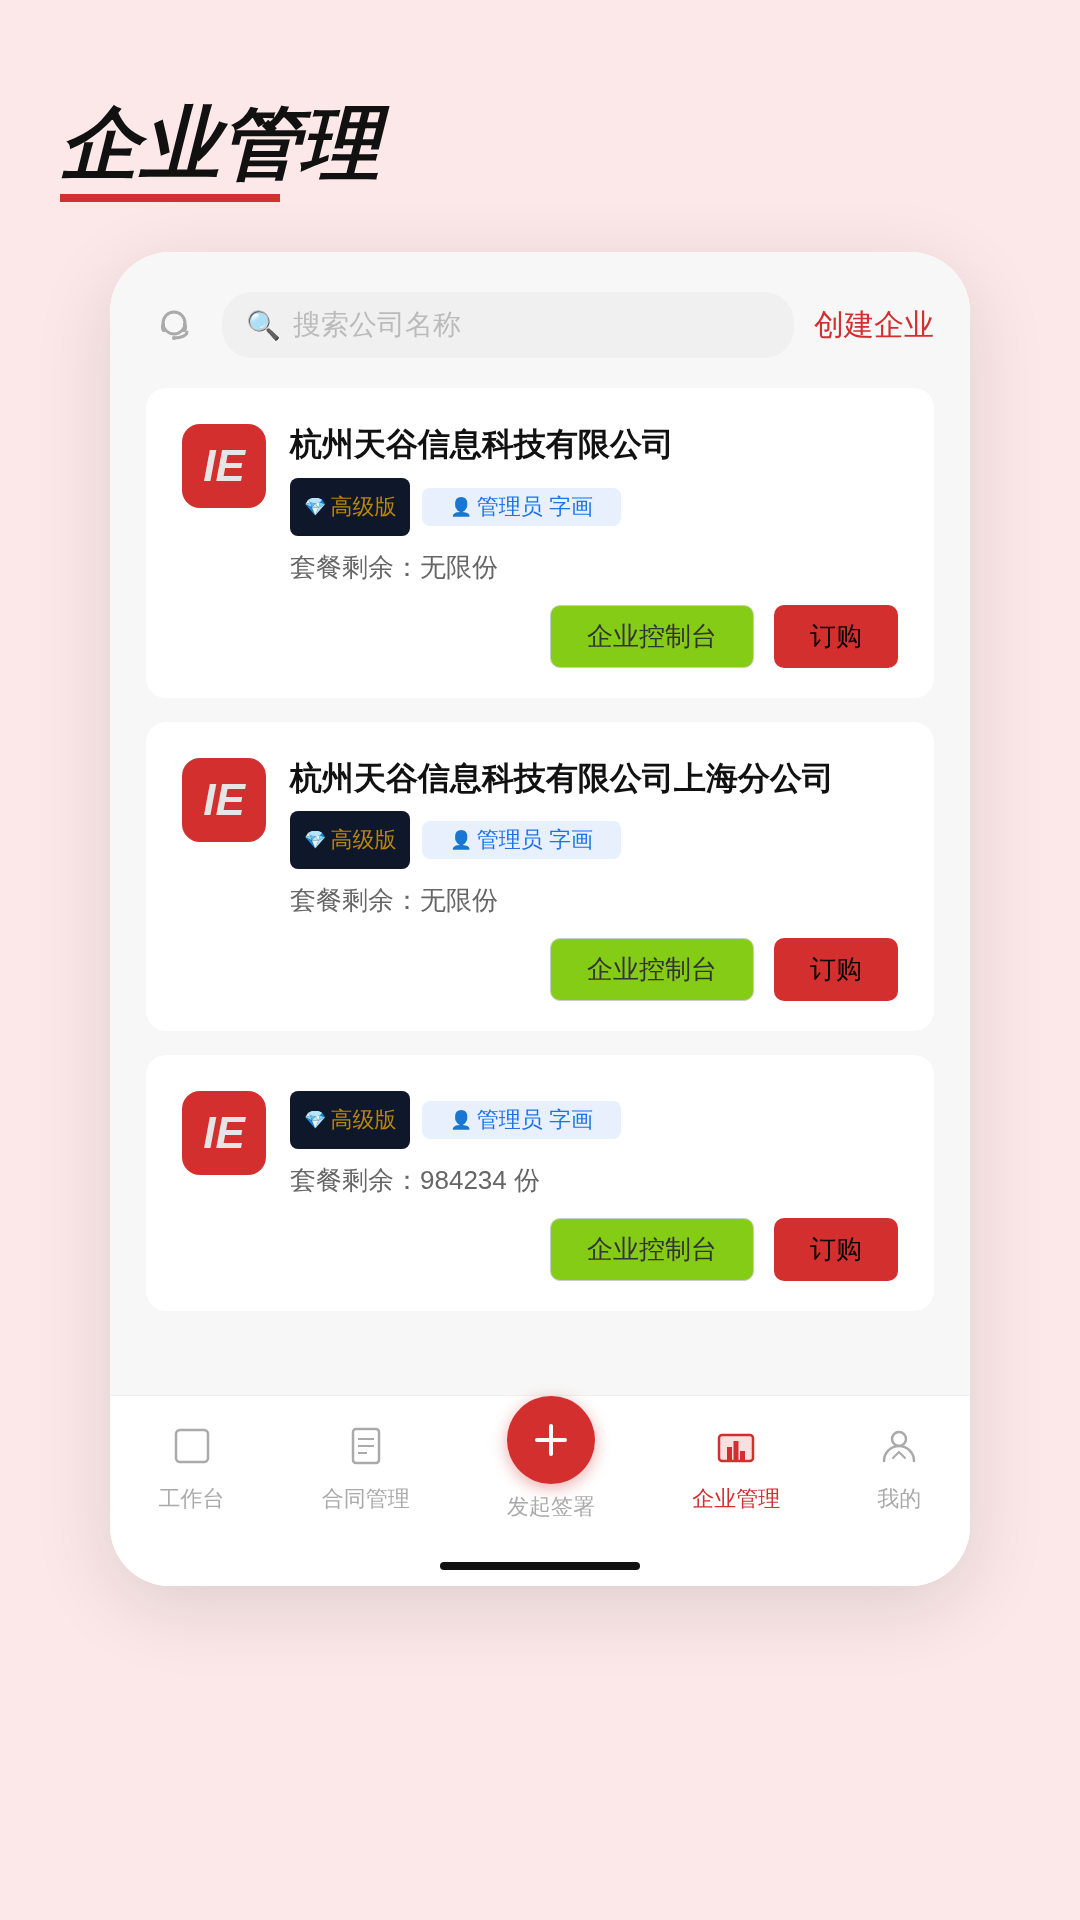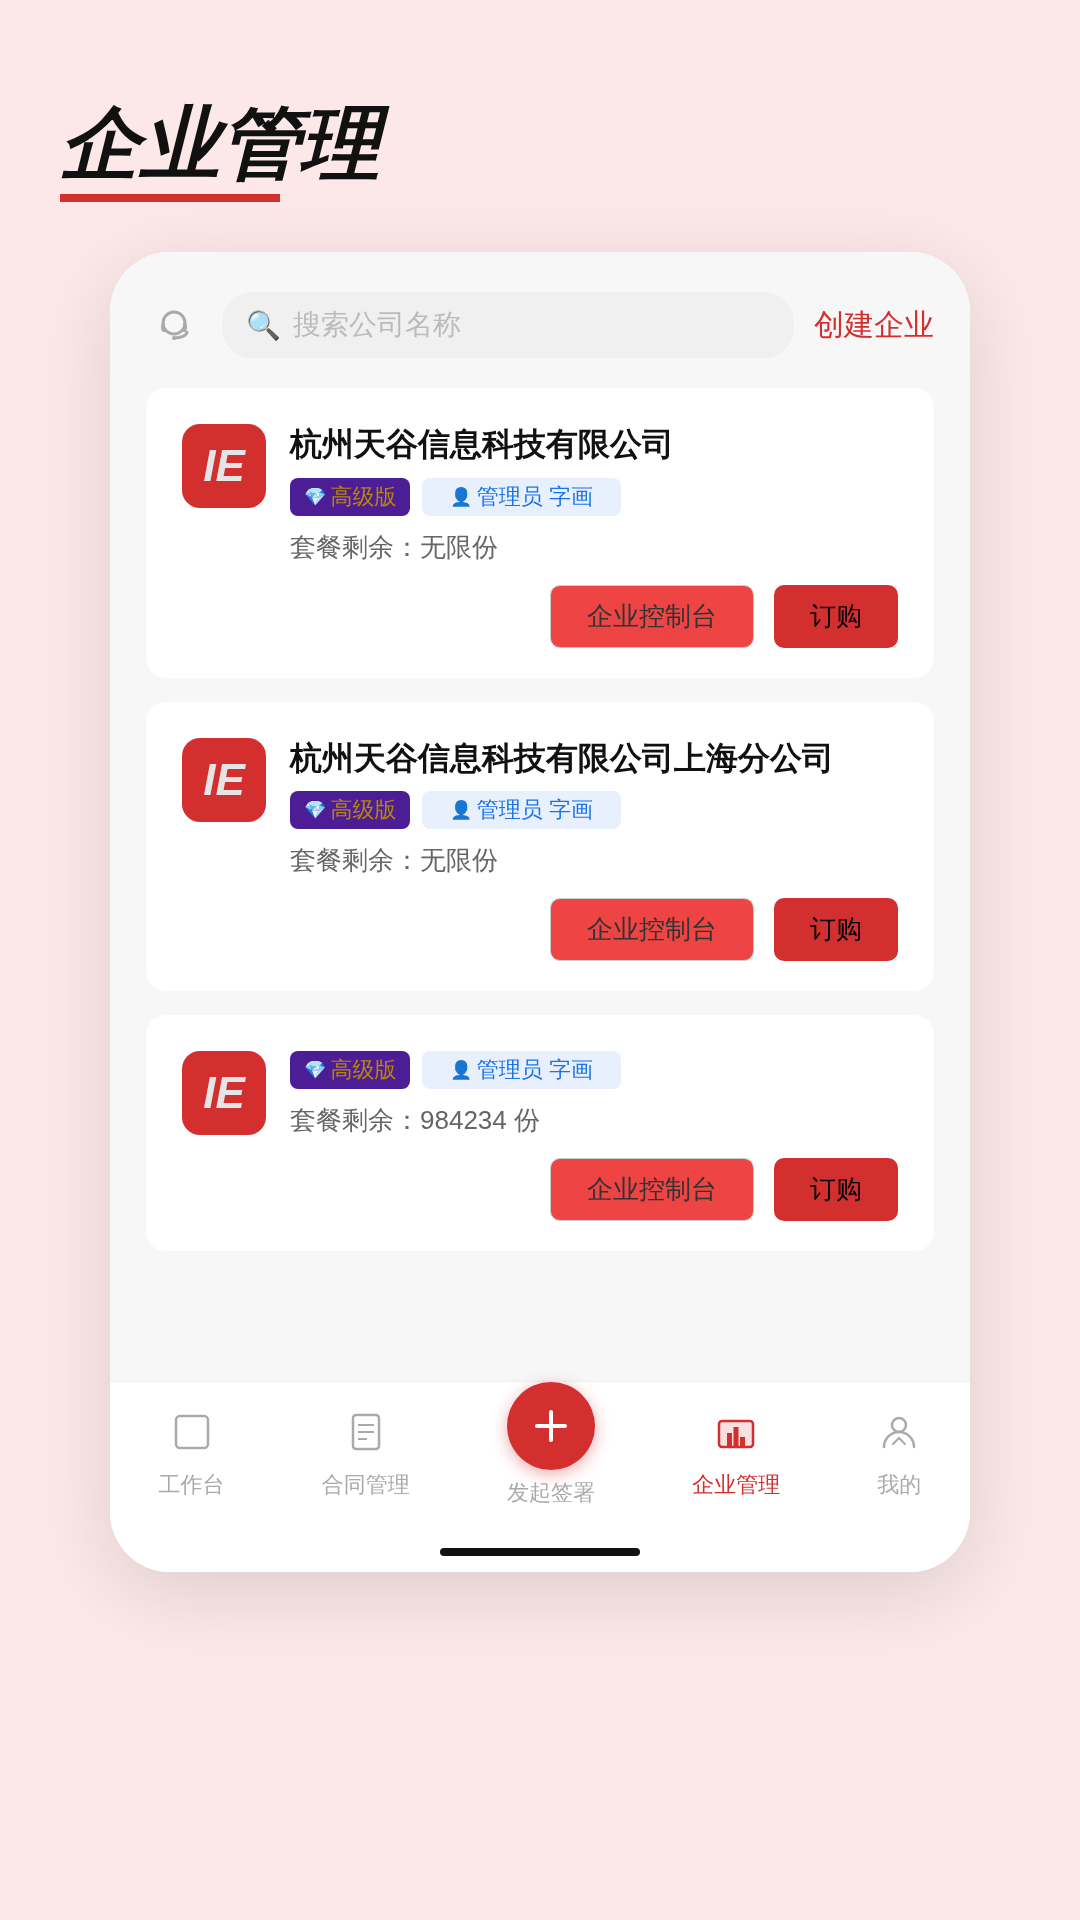--- a/index.html
+++ b/index.html
@@ -160,24 +160,24 @@
     }
 
     .company-tags {
       display: flex;
       align-items: center;
       gap: 12px;
       flex-wrap: wrap;
     }
 
     .tag-vip {
-      background: #4c1d95;
+      background: #0f172a;
       color: #b8860b;
       border-radius: 8px;
-      padding: 4px 14px;
+      padding: 14px 14px;
       font-size: 22px;
       display: flex;
       align-items: center;
       gap: 4px;
     }
 
     .tag-vip::before {
       content: '💎';
       font-size: 18px;
     }
@@ -206,21 +206,21 @@
 
     .company-actions {
       display: flex;
       justify-content: flex-end;
       gap: 20px;
       margin-top: 20px;
     }
 
     .btn-console {
       border: 1.5px solid #ccc;
-      background: #ef4444;
+      background: #84cc16;
       border-radius: 10px;
       padding: 8px 36px;
       font-size: 26px;
       color: #333;
       cursor: pointer;
       margin-left: 36px;
     }
 
     .btn-order {
       background: #d32f2f;

